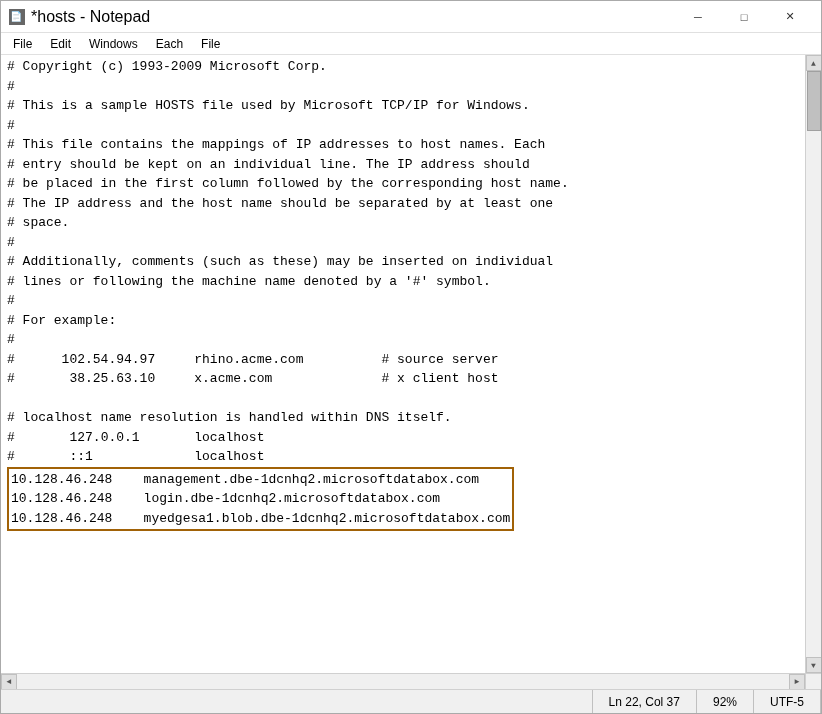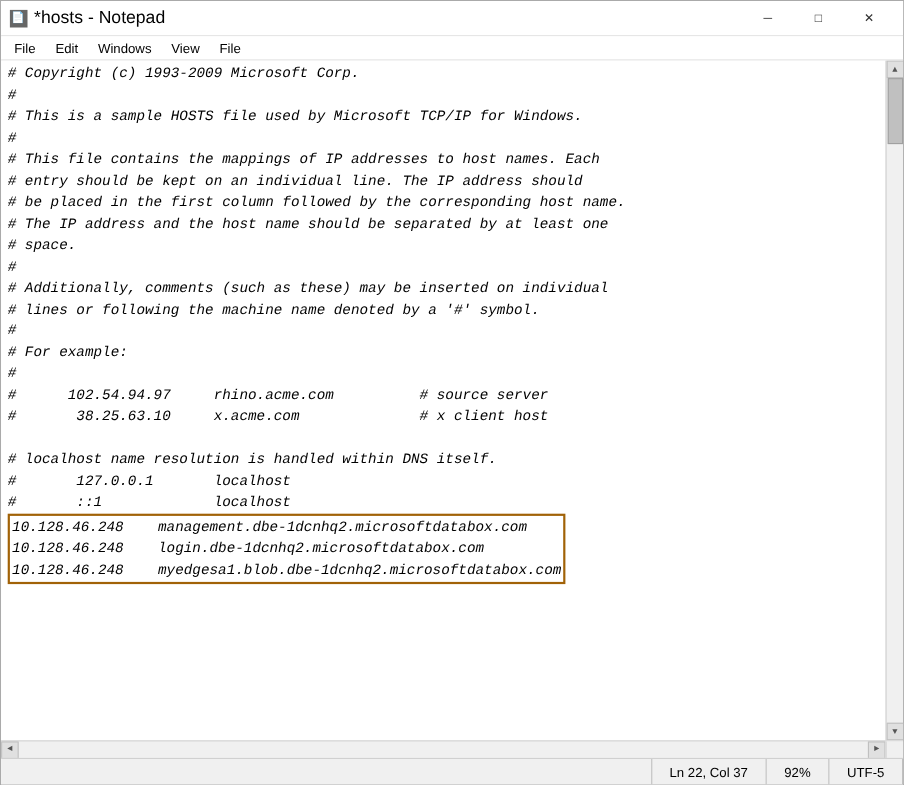--- a/index.html
+++ b/index.html
@@ -89,21 +89,20 @@
       cursor: pointer;
       color: #000;
     }
 
     
     .editor-area {
       flex: 1;
       display: flex;
       overflow: hidden;
       position: relative;
-      font-style: italic;
     }
 
     .text-content {
       flex: 1;
       padding: 2px 6px;
       overflow: auto;
       background: #fff;
       white-space: pre;
       font-family: 'Courier New', Courier, monospace;
       font-size: 13px;
@@ -224,21 +223,21 @@
       <button class="window-btn">─</button>
       <button class="window-btn">□</button>
       <button class="window-btn close">✕</button>
     </div>
   </div>
 
   <div class="menu-bar">
     <div class="menu-item">File</div>
     <div class="menu-item">Edit</div>
     <div class="menu-item">Windows</div>
-    <div class="menu-item">View</div>
+    <div class="menu-item">Each</div>
     <div class="menu-item">File</div>
   </div>
 
   <div class="editor-area">
     <div class="text-content" id="text-content"># Copyright (c) 1993-2009 Microsoft Corp.
 #
 # This is a sample HOSTS file used by Microsoft TCP/IP for Windows.
 #
 # This file contains the mappings of IP addresses to host names. Each
 # entry should be kept on an individual line. The IP address should

